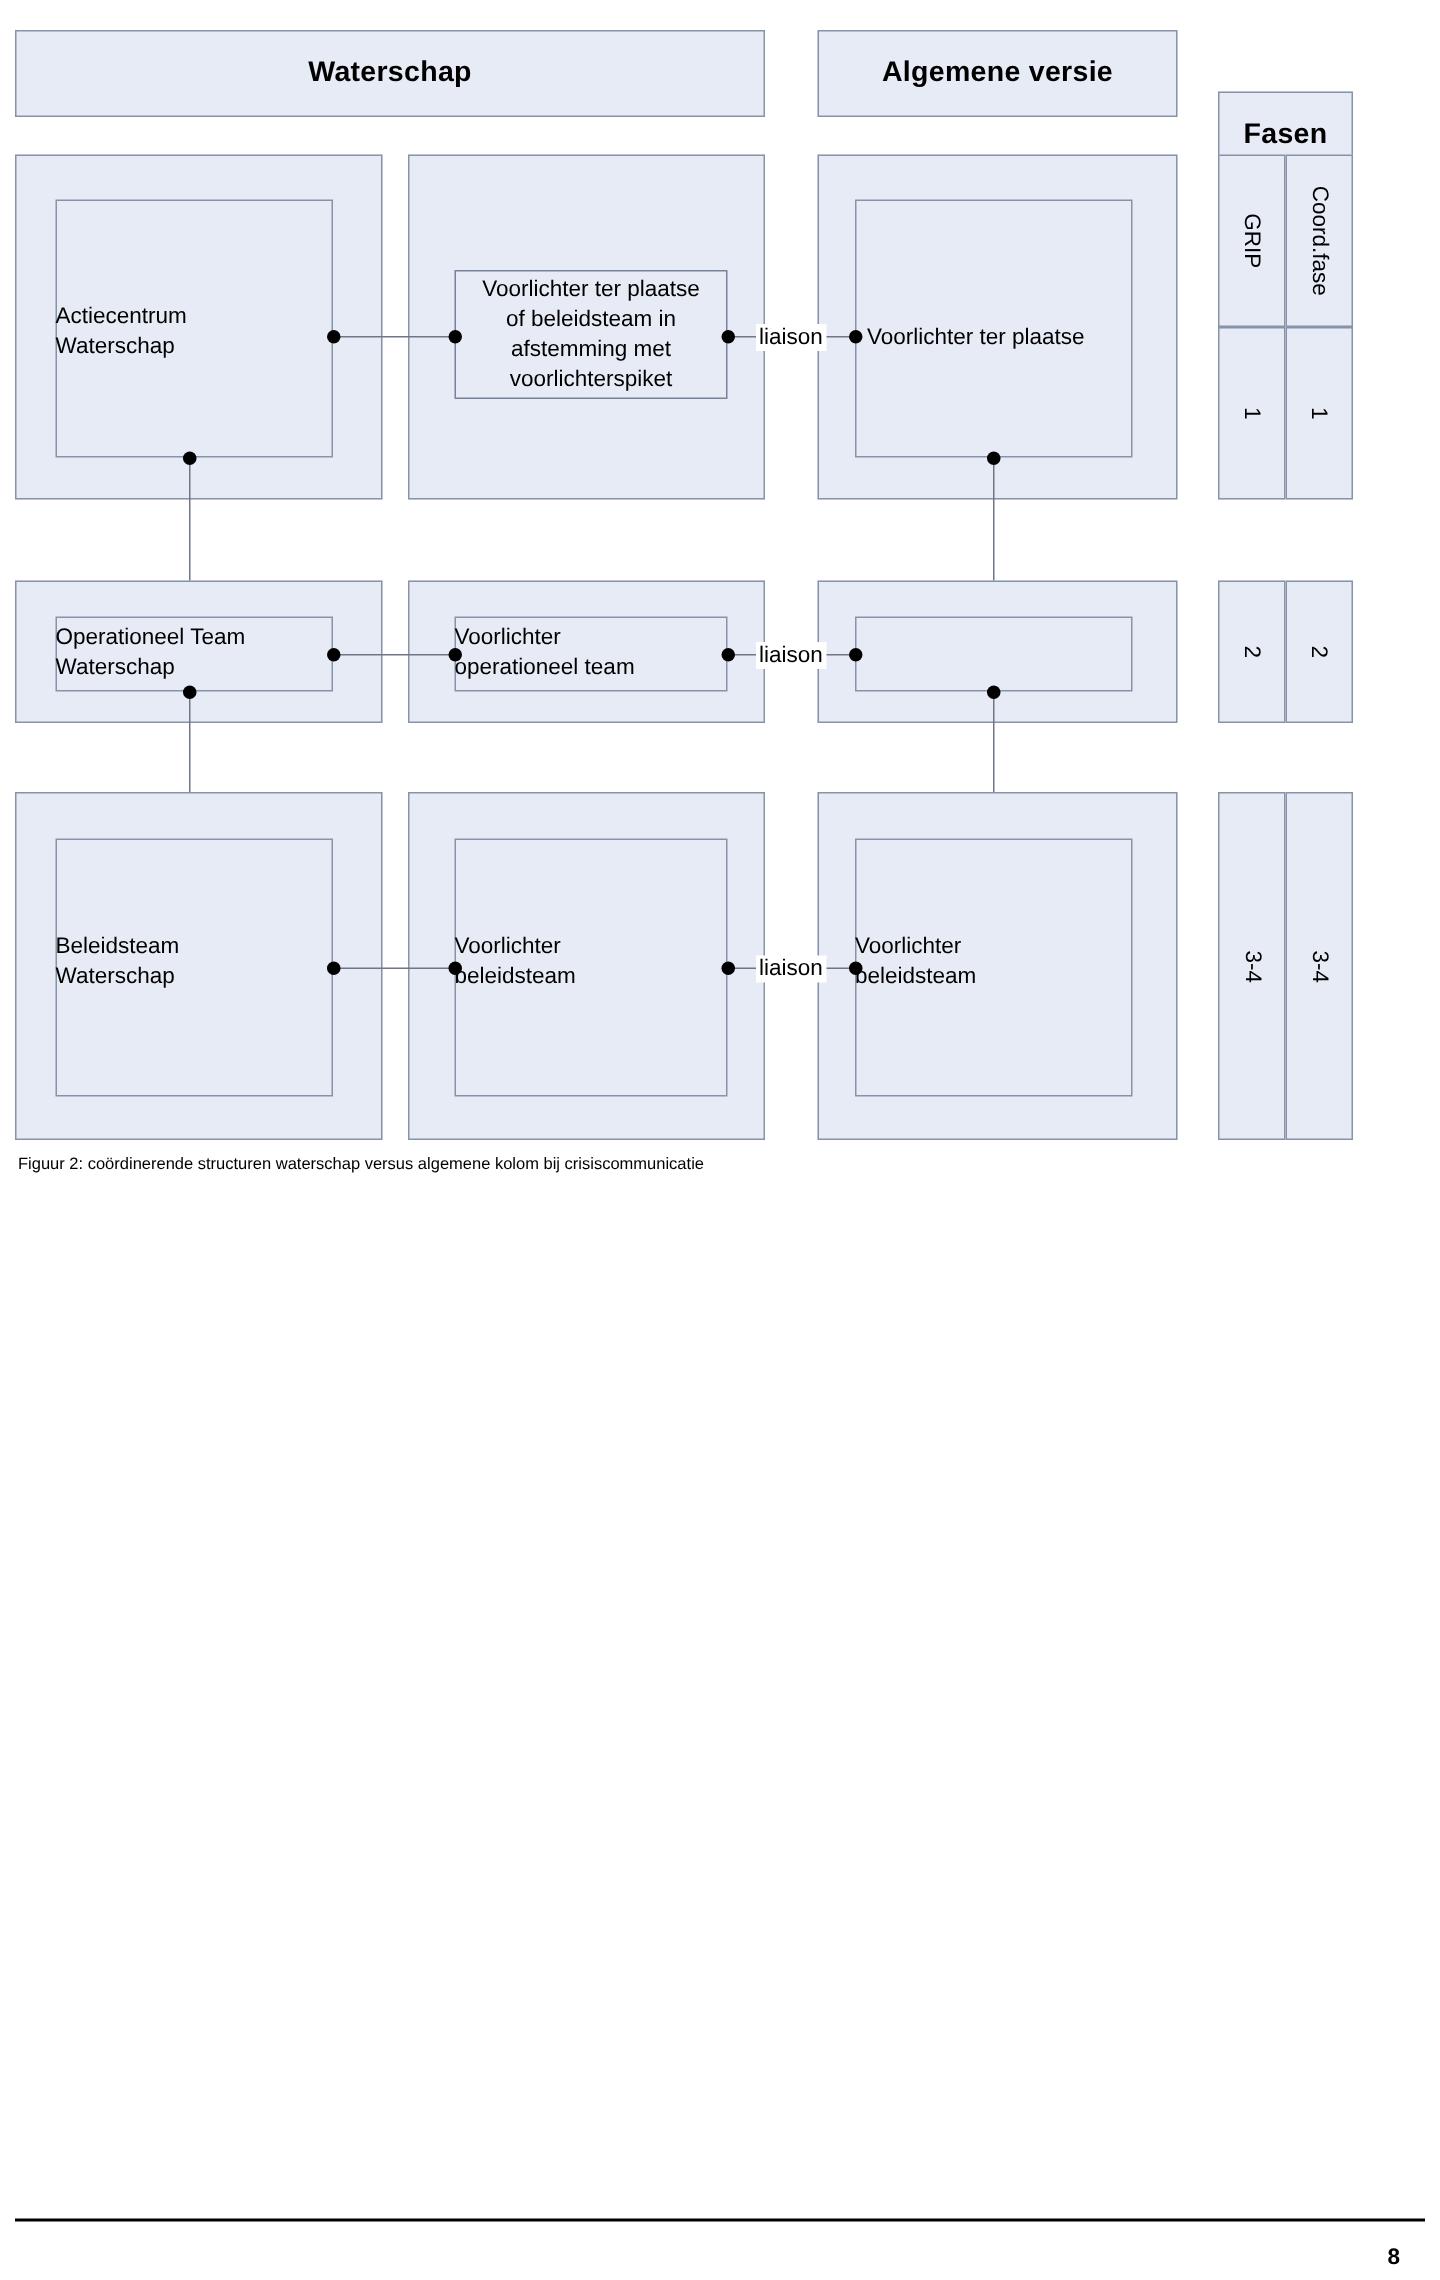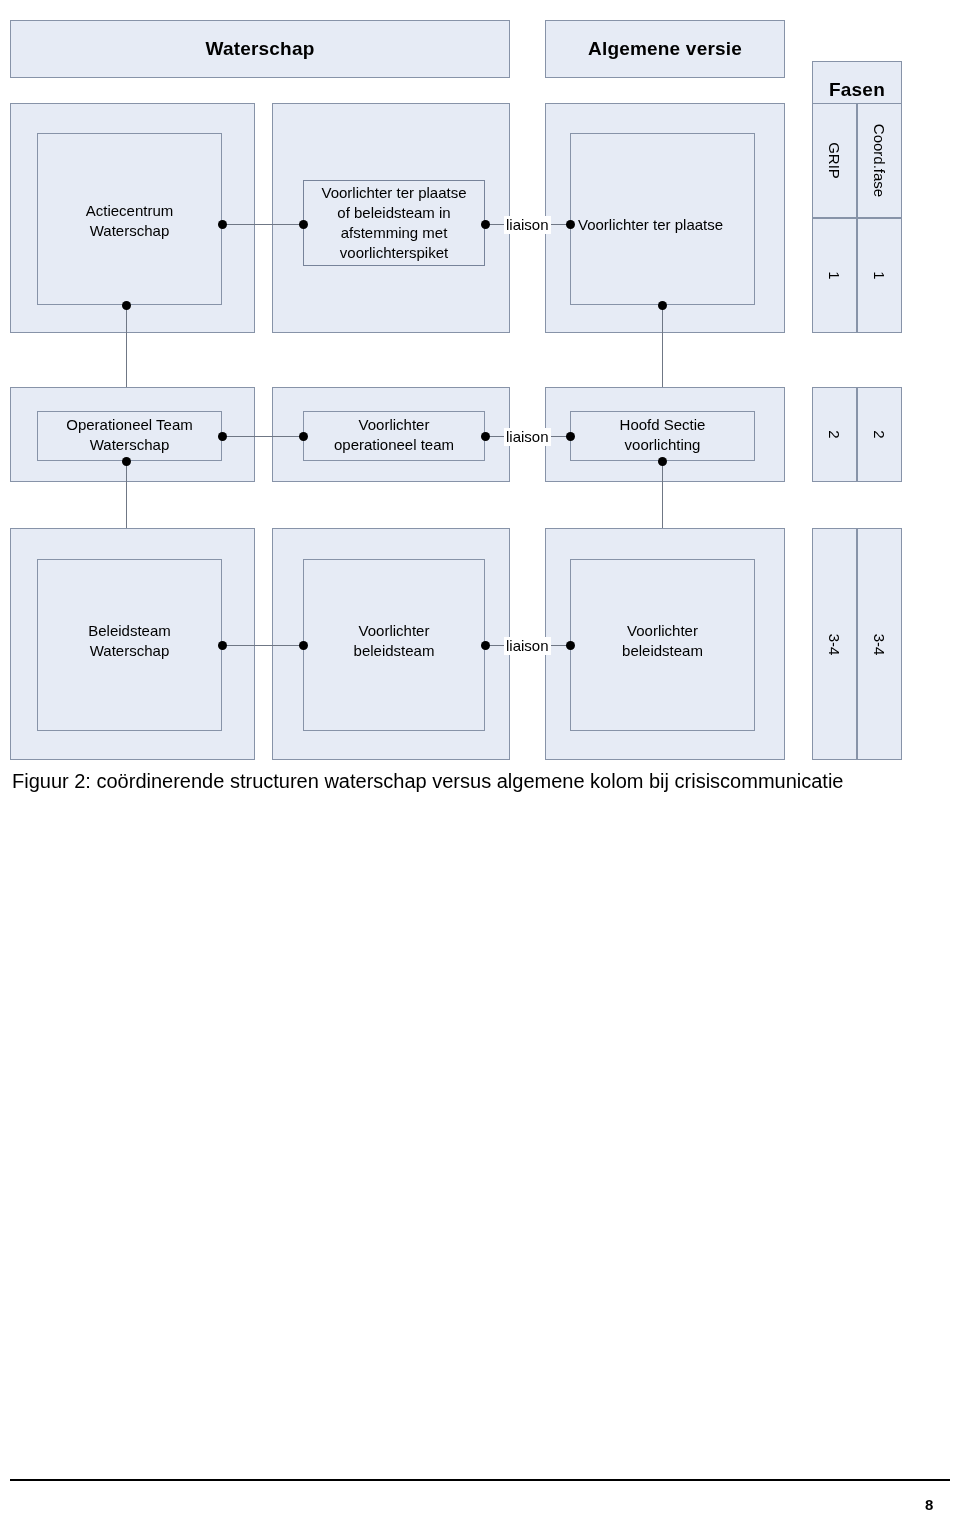--- a/index.html
+++ b/index.html
@@ -48,21 +48,20 @@
     position: absolute;
     background: #e6ebf5;
     border: 1px solid #8793a8;
     box-sizing: border-box;
   }
 
   .inner-label {
     position: absolute;
     font-size: 15px;
     line-height: 20px;
-    text-align: center;
     white-space: nowrap;
   }
 
   .midbox {
     position: absolute;
     background: #e6ebf5;
     border: 1px solid #77839a;
     box-sizing: border-box;
     display: flex;
     align-items: center;
@@ -110,21 +109,21 @@
     position: absolute;
     background: #ffffff;
     font-size: 15px;
     line-height: 16px;
     padding: 1px 2px;
     white-space: nowrap;
   }
 
   .caption {
     position: absolute;
-    font-size: 20px;
+    font-size: 11px;
     white-space: nowrap;
   }
 
   .footer-rule {
     position: absolute;
     left: 10px;
     width: 940px;
     height: 2px;
     background: #000000;
   }
@@ -220,24 +219,20 @@
     <span>Waterschap</span>
   </div>
 
   <div class="inner" style="left:303px; top:396px; width:182px; height:50px;"></div>
   <div class="inner-label" style="left:303px; top:400px; width:182px;">
     <span>Voorlichter</span><br>
     <span>operationeel team</span>
   </div>
 
   <div class="inner" style="left:570px; top:396px; width:185px; height:50px;"></div>
-  <div class="inner-label" style="left:570px; top:400px; width:185px;">
-    <span>Hoofd Sectie</span><br>
-    <span>voorlichting</span>
-  </div>
 
   <div class="fase-cell" style="left:812px; top:372px; width:45px; height:95px;">
     <span>2</span>
   </div>
   <div class="fase-cell" style="left:857px; top:372px; width:45px; height:95px;">
     <span>2</span>
   </div>
 
   <div class="hline" style="left:222px; top:421px; width:81px;"></div>
   <div class="dot" style="left:218px; top:417px;"></div>

